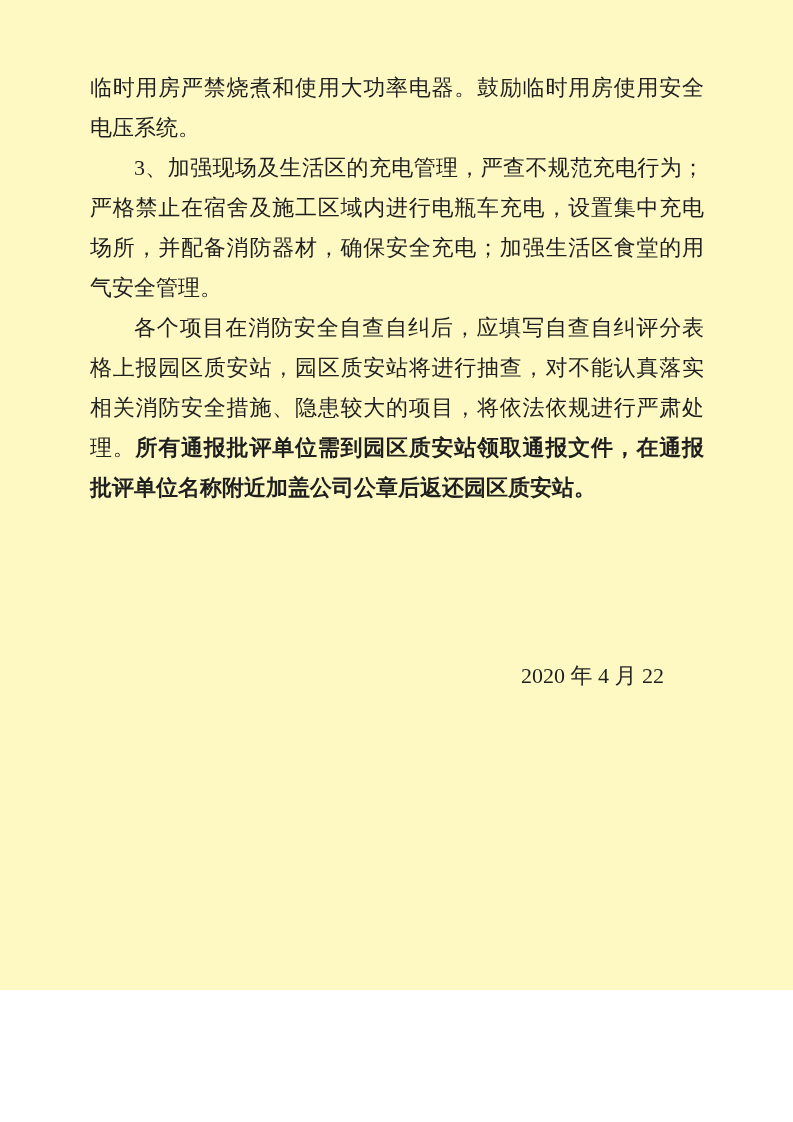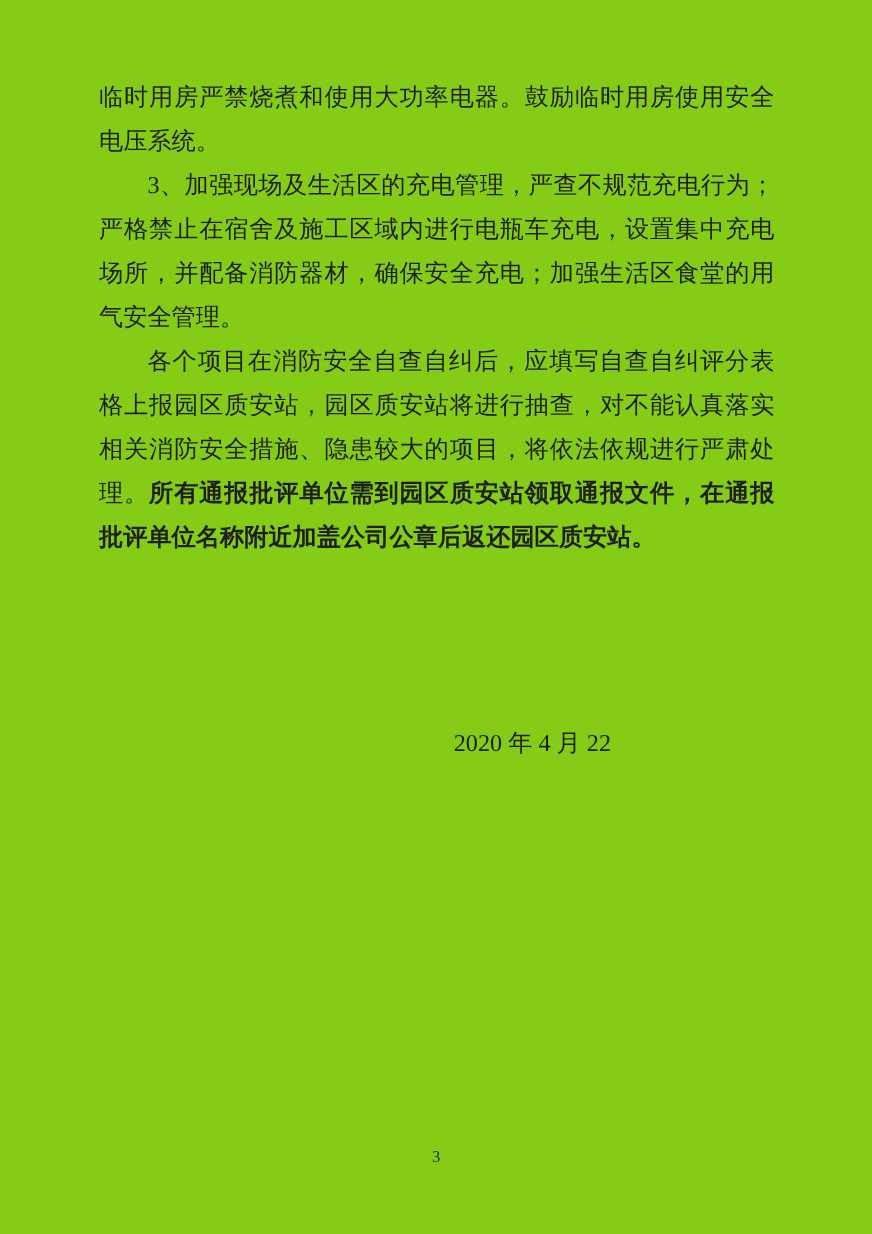--- a/index.html
+++ b/index.html
@@ -3,22 +3,22 @@
 <meta charset="utf-8">
 <style>
   html, body {
     margin: 0;
     padding: 0;
     background: #ffffff;
   }
   .page {
     position: relative;
     width: 793px;
-    height: 1122px;
-    background: #84cc16;
+    height: 990px;
+    background: #fef9c3;
     color: #1f1f1f;
     font-family: "Liberation Serif", "DejaVu Serif", serif;
     overflow: hidden;
   }
   .content {
     position: absolute;
     left: 90px;
     top: 68px;
     width: 614px;
   }
@@ -47,21 +47,21 @@
   .signature-org {
     font-size: 22px;
     line-height: 40px;
     text-align: center;
     letter-spacing: 1px;
     white-space: nowrap;
   }
   .signature-date {
     font-size: 22px;
     line-height: 40px;
-    text-align: center;
+    text-align: right;
     padding-right: 40px;
   }
   .page-number {
     position: absolute;
     left: 0;
     right: 0;
     top: 1044px;
     text-align: center;
     font-size: 15px;
     color: #2a2a2a;

